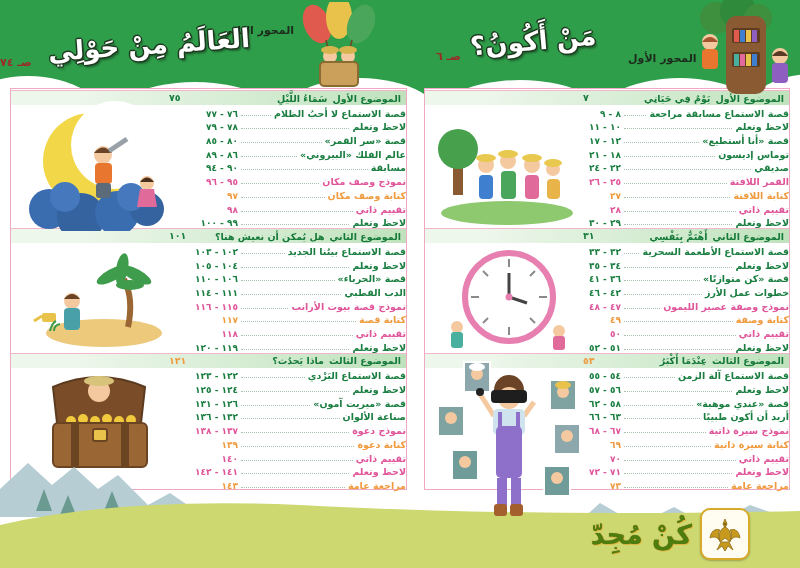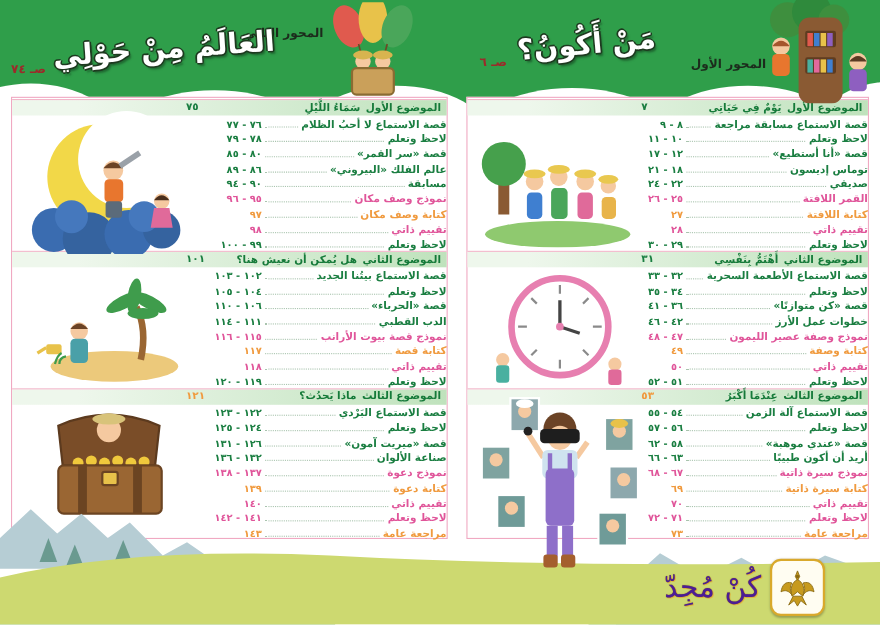--- a/index.html
+++ b/index.html
@@ -8,21 +8,21 @@
   
   .sky{position:absolute;top:0;left:0;z-index:0;}
   .hdr-axis{position:absolute;z-index:3;font-size:11px;font-weight:bold;color:#1c2b1c;}
   .hdr-title{position:absolute;z-index:3;font-size:26px;font-weight:bold;color:#fff;white-space:nowrap;
              text-shadow:1.5px 0 #1e3a20,-1.5px 0 #1e3a20,0 1.5px #1e3a20,0 -1.5px #1e3a20,
                          1px 1px #1e3a20,-1px -1px #1e3a20,2px 3px 2px rgba(0,0,0,.35);}
   .hdr-pref{position:absolute;z-index:3;font-size:11px;font-weight:bold;color:#9c2a2a;}
   #axis-r{left:628px;top:20px;margin-top:32px;} #title-r{left:470px;top:26px;transform:rotate(-5deg);}
   #pref-r{left:436px;top:50px;}
   #axis-l{left:222px;top:24px;} #title-l{left:48px;top:30px;transform:rotate(-4deg);}
-  #pref-l{left:10px;top:56px;}
+  #pref-l{left:0;top:56px;}
   .deco{position:absolute;z-index:2;}
   
   .frame{position:absolute;top:88px;height:402px;background:#fff;border:1px solid #f0a9c2;z-index:1;
          box-sizing:border-box;padding-top:1px;}
   #frame-right{left:424px;width:366px;}
   #frame-left{left:10px;width:397px;}
   .sec-head{position:relative;display:flex;align-items:center;height:15px;
             background:linear-gradient(to left,#bfe2bc,#eef7ec 85%);
             border-top:1px solid #f2b7ca;padding:0 5px;color:#157a39;font-size:9.5px;box-sizing:border-box;}
   .sh-label{font-weight:bold;}
@@ -34,21 +34,21 @@
   .dots{flex:1;min-width:6px;border-bottom:1px dotted #a9c4ae;margin:0 3px 3px 3px;}
   .rpages{width:54px;text-align:right;flex:none;font-size:9px;letter-spacing:.5px;}
   .c-green{color:#1a7e41;} .c-pink{color:#e0559a;} .c-orange{color:#f09a3e;}
   .ill{position:absolute;z-index:2;}
   #vr-scene{position:absolute;left:436px;top:354px;z-index:3;}
   
   .footer{position:absolute;left:0;bottom:0;z-index:2;}
   .logo{position:absolute;left:auto;right:50px;bottom:8px;z-index:4;display:flex;align-items:center;gap:8px;}
   .logo-badge{width:46px;height:48px;background:#fffdf2;border:2px solid #d9a92c;border-radius:10px;
               display:flex;align-items:center;justify-content:center;box-shadow:0 1px 2px rgba(0,0,0,.25);}
-  .logo-text{font-size:27px;font-weight:normal;color:#4c1d95;white-space:nowrap;
+  .logo-text{font-size:27px;font-weight:bold;color:#4d7c0f;white-space:nowrap;
              text-shadow:0 0 1px #8a6a12,1px 1px 0 #e5bb45;}
 </style>
 </head>
 <body>
 
 <div class="stage">
 
   <svg class="sky" width="800" height="140">
     <rect x="0" y="0" width="800" height="104" fill="#2f9e4a"></rect>
     <ellipse cx="28" cy="128" rx="82" ry="52" fill="#fff"></ellipse>

